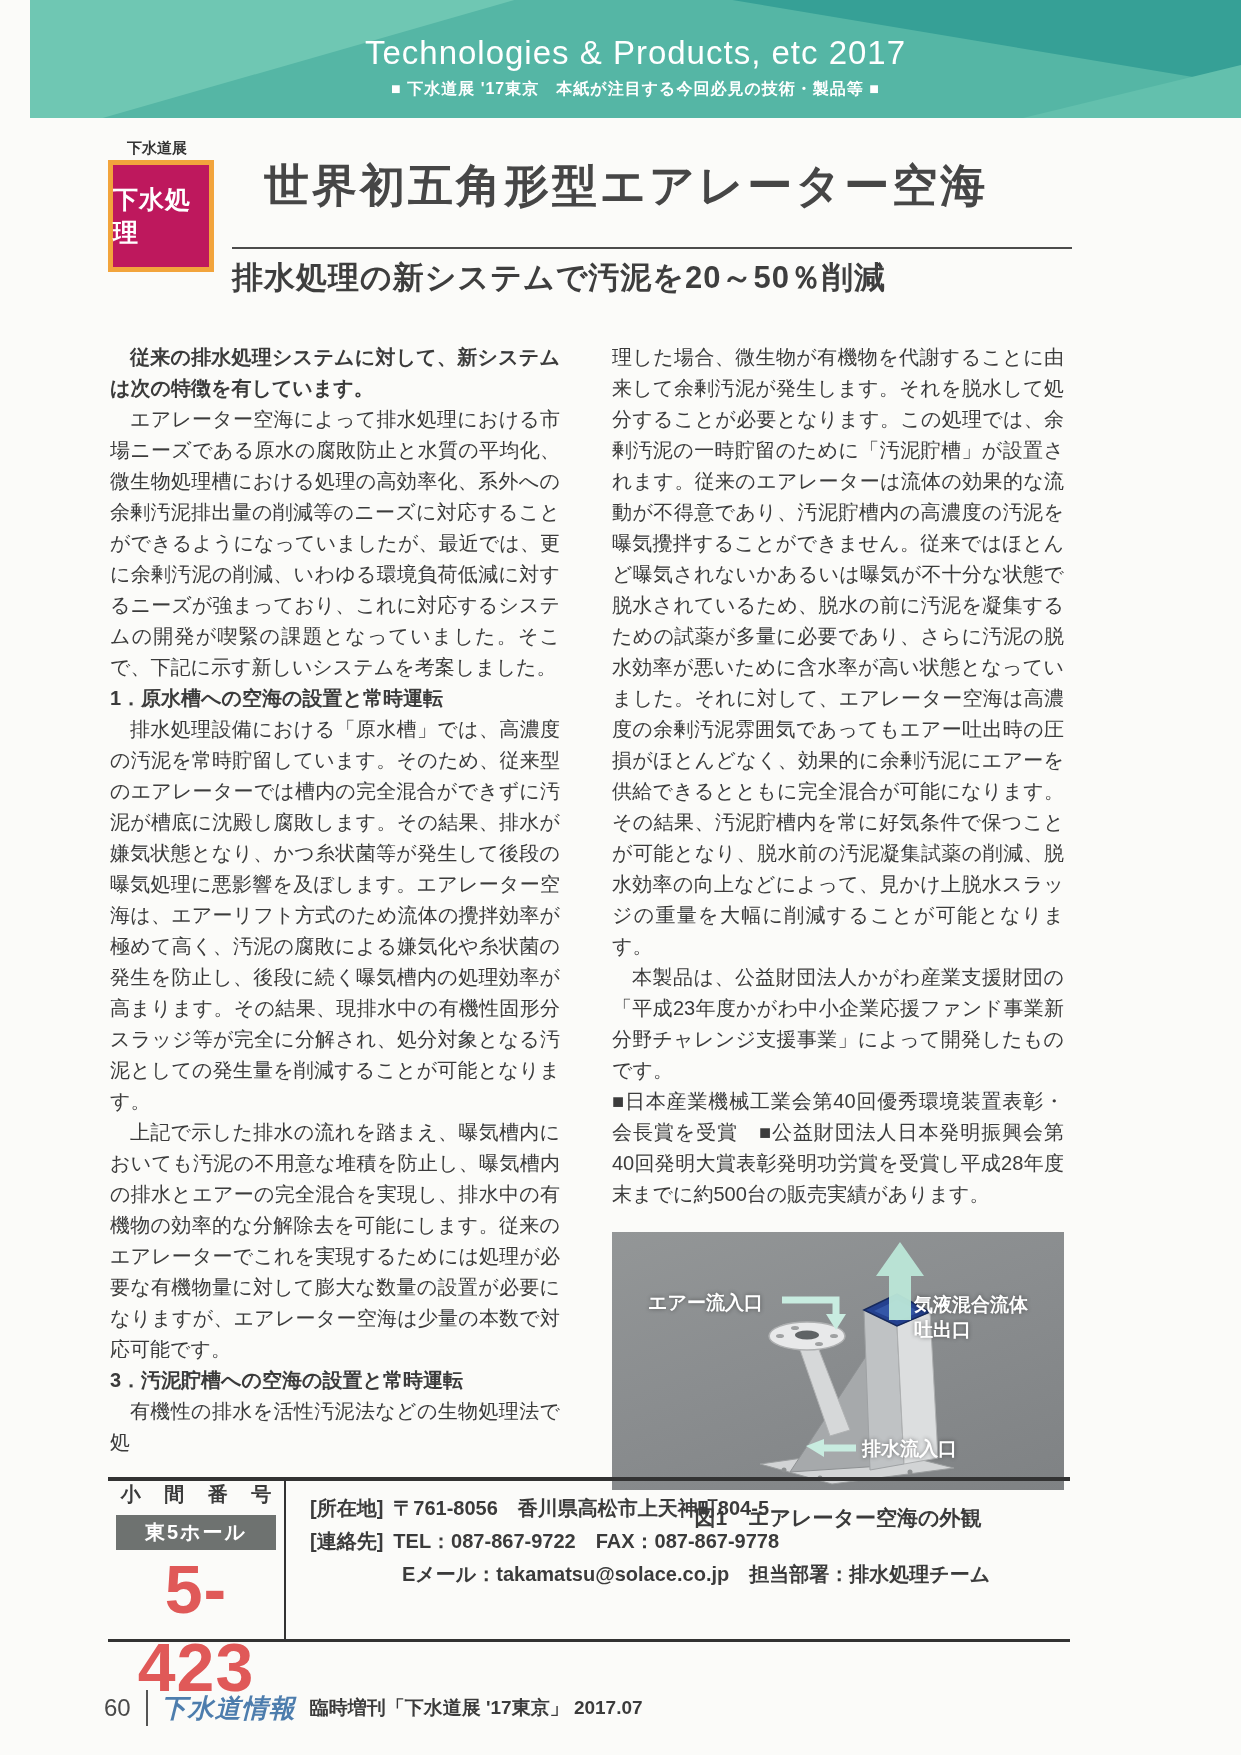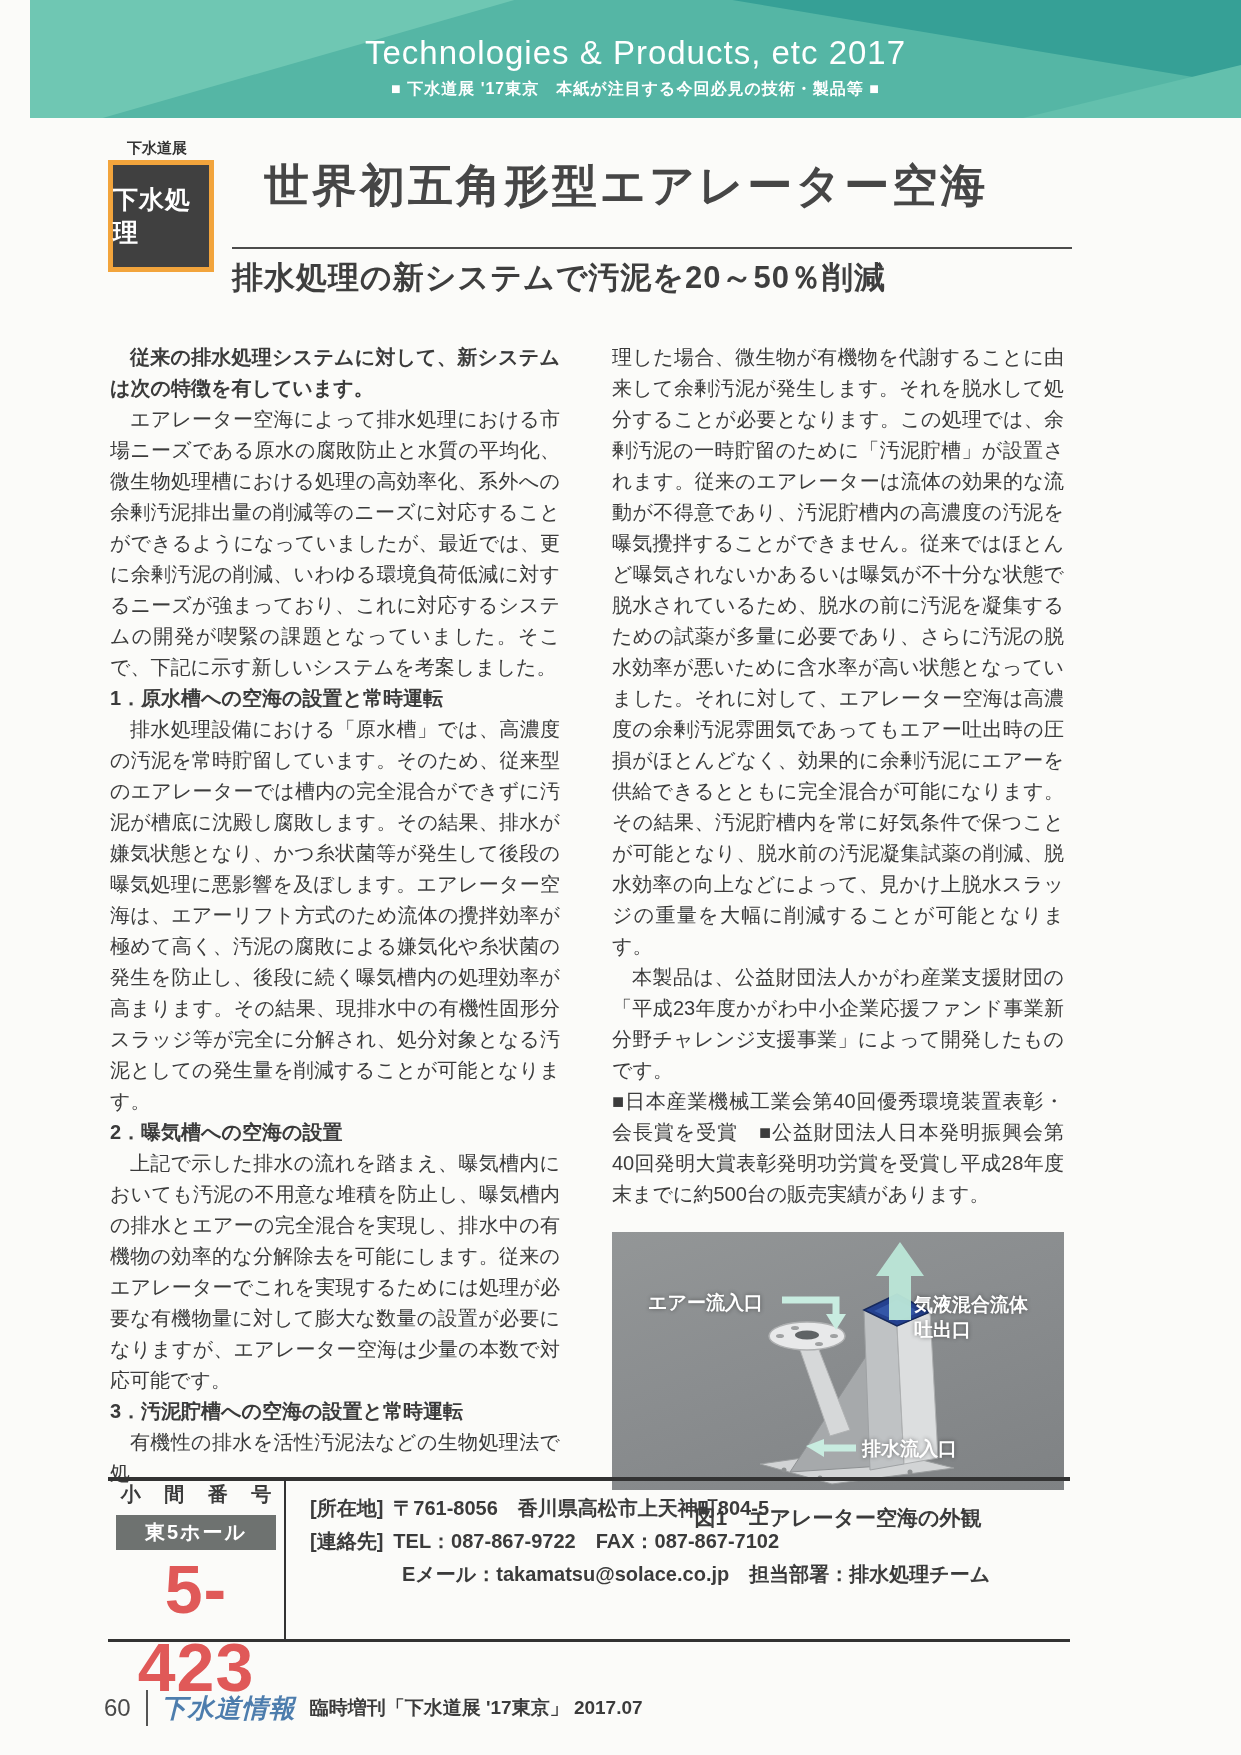--- a/index.html
+++ b/index.html
@@ -12,21 +12,21 @@
   .header .tri{position:absolute;inset:0;}
   .tri1{background:#6fc7b3;clip-path:polygon(0 0,40% 0,6% 100%,0 100%);}
   .tri2{background:#36a096;clip-path:polygon(58% 0,100% 0,100% 72%);}
   .tri3{background:#63c0ad;clip-path:polygon(82% 100%,100% 55%,100% 100%);}
   .header-title{position:relative;text-align:center;color:#fff;font-size:33px;font-weight:400;
                 margin-top:34px;letter-spacing:1px;}
   .header-sub{position:relative;text-align:center;color:#fff;font-size:16px;font-weight:700;margin-top:7px;letter-spacing:1px;}
 
   
   .zone-label{position:absolute;left:127px;top:139px;font-size:15px;font-weight:700;color:#333;}
-  .zone-badge{position:absolute;left:108px;top:160px;width:96px;height:102px;background:#404040;
+  .zone-badge{position:absolute;left:108px;top:160px;width:96px;height:102px;background:#be185d;
               border:5px solid #f2a43c;color:#fff;font-size:25px;font-weight:700;
               display:flex;align-items:center;justify-content:center;letter-spacing:1px;}
   .main-title{position:absolute;left:232px;top:156px;font-size:45px;font-weight:700;color:#464646;letter-spacing:3px;margin-left:32px;}
   .title-rule{position:absolute;left:232px;top:247px;width:840px;height:0;border-top:2px solid #4c4c4c;}
   .subtitle{position:absolute;left:232px;top:257px;font-size:31px;font-weight:700;color:#3e3e3e;letter-spacing:1px;}
 
   
   .col{position:absolute;top:342px;}
   .col-left{left:110px;width:450px;}
   .col-right{left:612px;width:452px;}
@@ -85,21 +85,20 @@
   <div class="zone-badge">下水処理</div>
   <div class="main-title">世界初五角形型エアレーター空海</div>
   <div class="title-rule"></div>
   <div class="subtitle">排水処理の新システムで汚泥を20～50％削減</div>
 
   <div class="col col-left">
     <p class="indent blue-note">従来の排水処理システムに対して、新システムは次の特徴を有しています。</p>
     <p class="indent">エアレーター空海によって排水処理における市場ニーズである原水の腐敗防止と水質の平均化、微生物処理槽における処理の高効率化、系外への余剰汚泥排出量の削減等のニーズに対応することができるようになっていましたが、最近では、更に余剰汚泥の削減、いわゆる環境負荷低減に対するニーズが強まっており、これに対応するシステムの開発が喫緊の課題となっていました。そこで、下記に示す新しいシステムを考案しました。</p>
     <p class="sec-h mt1">1．原水槽への空海の設置と常時運転</p>
     <p class="indent">排水処理設備における「原水槽」では、高濃度の汚泥を常時貯留しています。そのため、従来型のエアレーターでは槽内の完全混合ができずに汚泥が槽底に沈殿し腐敗します。その結果、排水が嫌気状態となり、かつ糸状菌等が発生して後段の曝気処理に悪影響を及ぼします。エアレーター空海は、エアーリフト方式のため流体の攪拌効率が極めて高く、汚泥の腐敗による嫌気化や糸状菌の発生を防止し、後段に続く曝気槽内の処理効率が高まります。その結果、現排水中の有機性固形分スラッジ等が完全に分解され、処分対象となる汚泥としての発生量を削減することが可能となります。</p>
-    <p class="sec-h mt2">2．曝気槽への空海の設置</p>
     <p class="indent">上記で示した排水の流れを踏まえ、曝気槽内においても汚泥の不用意な堆積を防止し、曝気槽内の排水とエアーの完全混合を実現し、排水中の有機物の効率的な分解除去を可能にします。従来のエアレーターでこれを実現するためには処理が必要な有機物量に対して膨大な数量の設置が必要になりますが、エアレーター空海は少量の本数で対応可能です。</p>
     <p class="sec-h mt3">3．汚泥貯槽への空海の設置と常時運転</p>
     <p class="indent">有機性の排水を活性汚泥法などの生物処理法で処</p>
   </div>
 
   <div class="col col-right">
     <p>理した場合、微生物が有機物を代謝することに由来して余剰汚泥が発生します。それを脱水して処分することが必要となります。この処理では、余剰汚泥の一時貯留のために「汚泥貯槽」が設置されます。従来のエアレーターは流体の効果的な流動が不得意であり、汚泥貯槽内の高濃度の汚泥を曝気攪拌することができません。従来ではほとんど曝気されないかあるいは曝気が不十分な状態で脱水されているため、脱水の前に汚泥を凝集するための試薬が多量に必要であり、さらに汚泥の脱水効率が悪いために含水率が高い状態となっていました。それに対して、エアレーター空海は高濃度の余剰汚泥雰囲気であってもエアー吐出時の圧損がほとんどなく、効果的に余剰汚泥にエアーを供給できるとともに完全混合が可能になります。その結果、汚泥貯槽内を常に好気条件で保つことが可能となり、脱水前の汚泥凝集試薬の削減、脱水効率の向上などによって、見かけ上脱水スラッジの重量を大幅に削減することが可能となります。</p>
     <p class="indent gap">本製品は、公益財団法人かがわ産業支援財団の「平成23年度かがわ中小企業応援ファンド事業新分野チャレンジ支援事業」によって開発したものです。</p>
     <p>■日本産業機械工業会第40回優秀環境装置表彰・会長賞を受賞　■公益財団法人日本発明振興会第40回発明大賞表彰発明功労賞を受賞し平成28年度末までに約500台の販売実績があります。</p>
 
@@ -155,21 +154,21 @@
     <div class="booth-left">
       <div class="booth-label">小 間 番 号</div>
       <div class="booth-hall">東5ホール</div>
       <div class="booth-number">5-423</div>
     </div>
     <div class="booth-right">
       <div class="b-line">
         <span class="b-label">[所在地]</span><span>〒761-8056　香川県高松市上天神町804-5</span>
       </div>
       <div class="b-line">
-        <span class="b-label">[連絡先]</span><span>TEL：087-867-9722　FAX：087-867-7102</span>
+        <span class="b-label">[連絡先]</span><span>TEL：087-867-9722　FAX：087-867-9778</span>
       </div>
       <div class="b-line b-email">Eメール：takamatsu@solace.co.jp　担当部署：排水処理チーム</div>
     </div>
   </div>
 
   <div class="footer">
     <span class="page-num">60</span>
     <span class="footer-bar"></span>
     <span class="footer-logo">下水道情報</span>
     <span class="footer-issue">臨時増刊「下水道展 '17東京」 2017.07</span>

